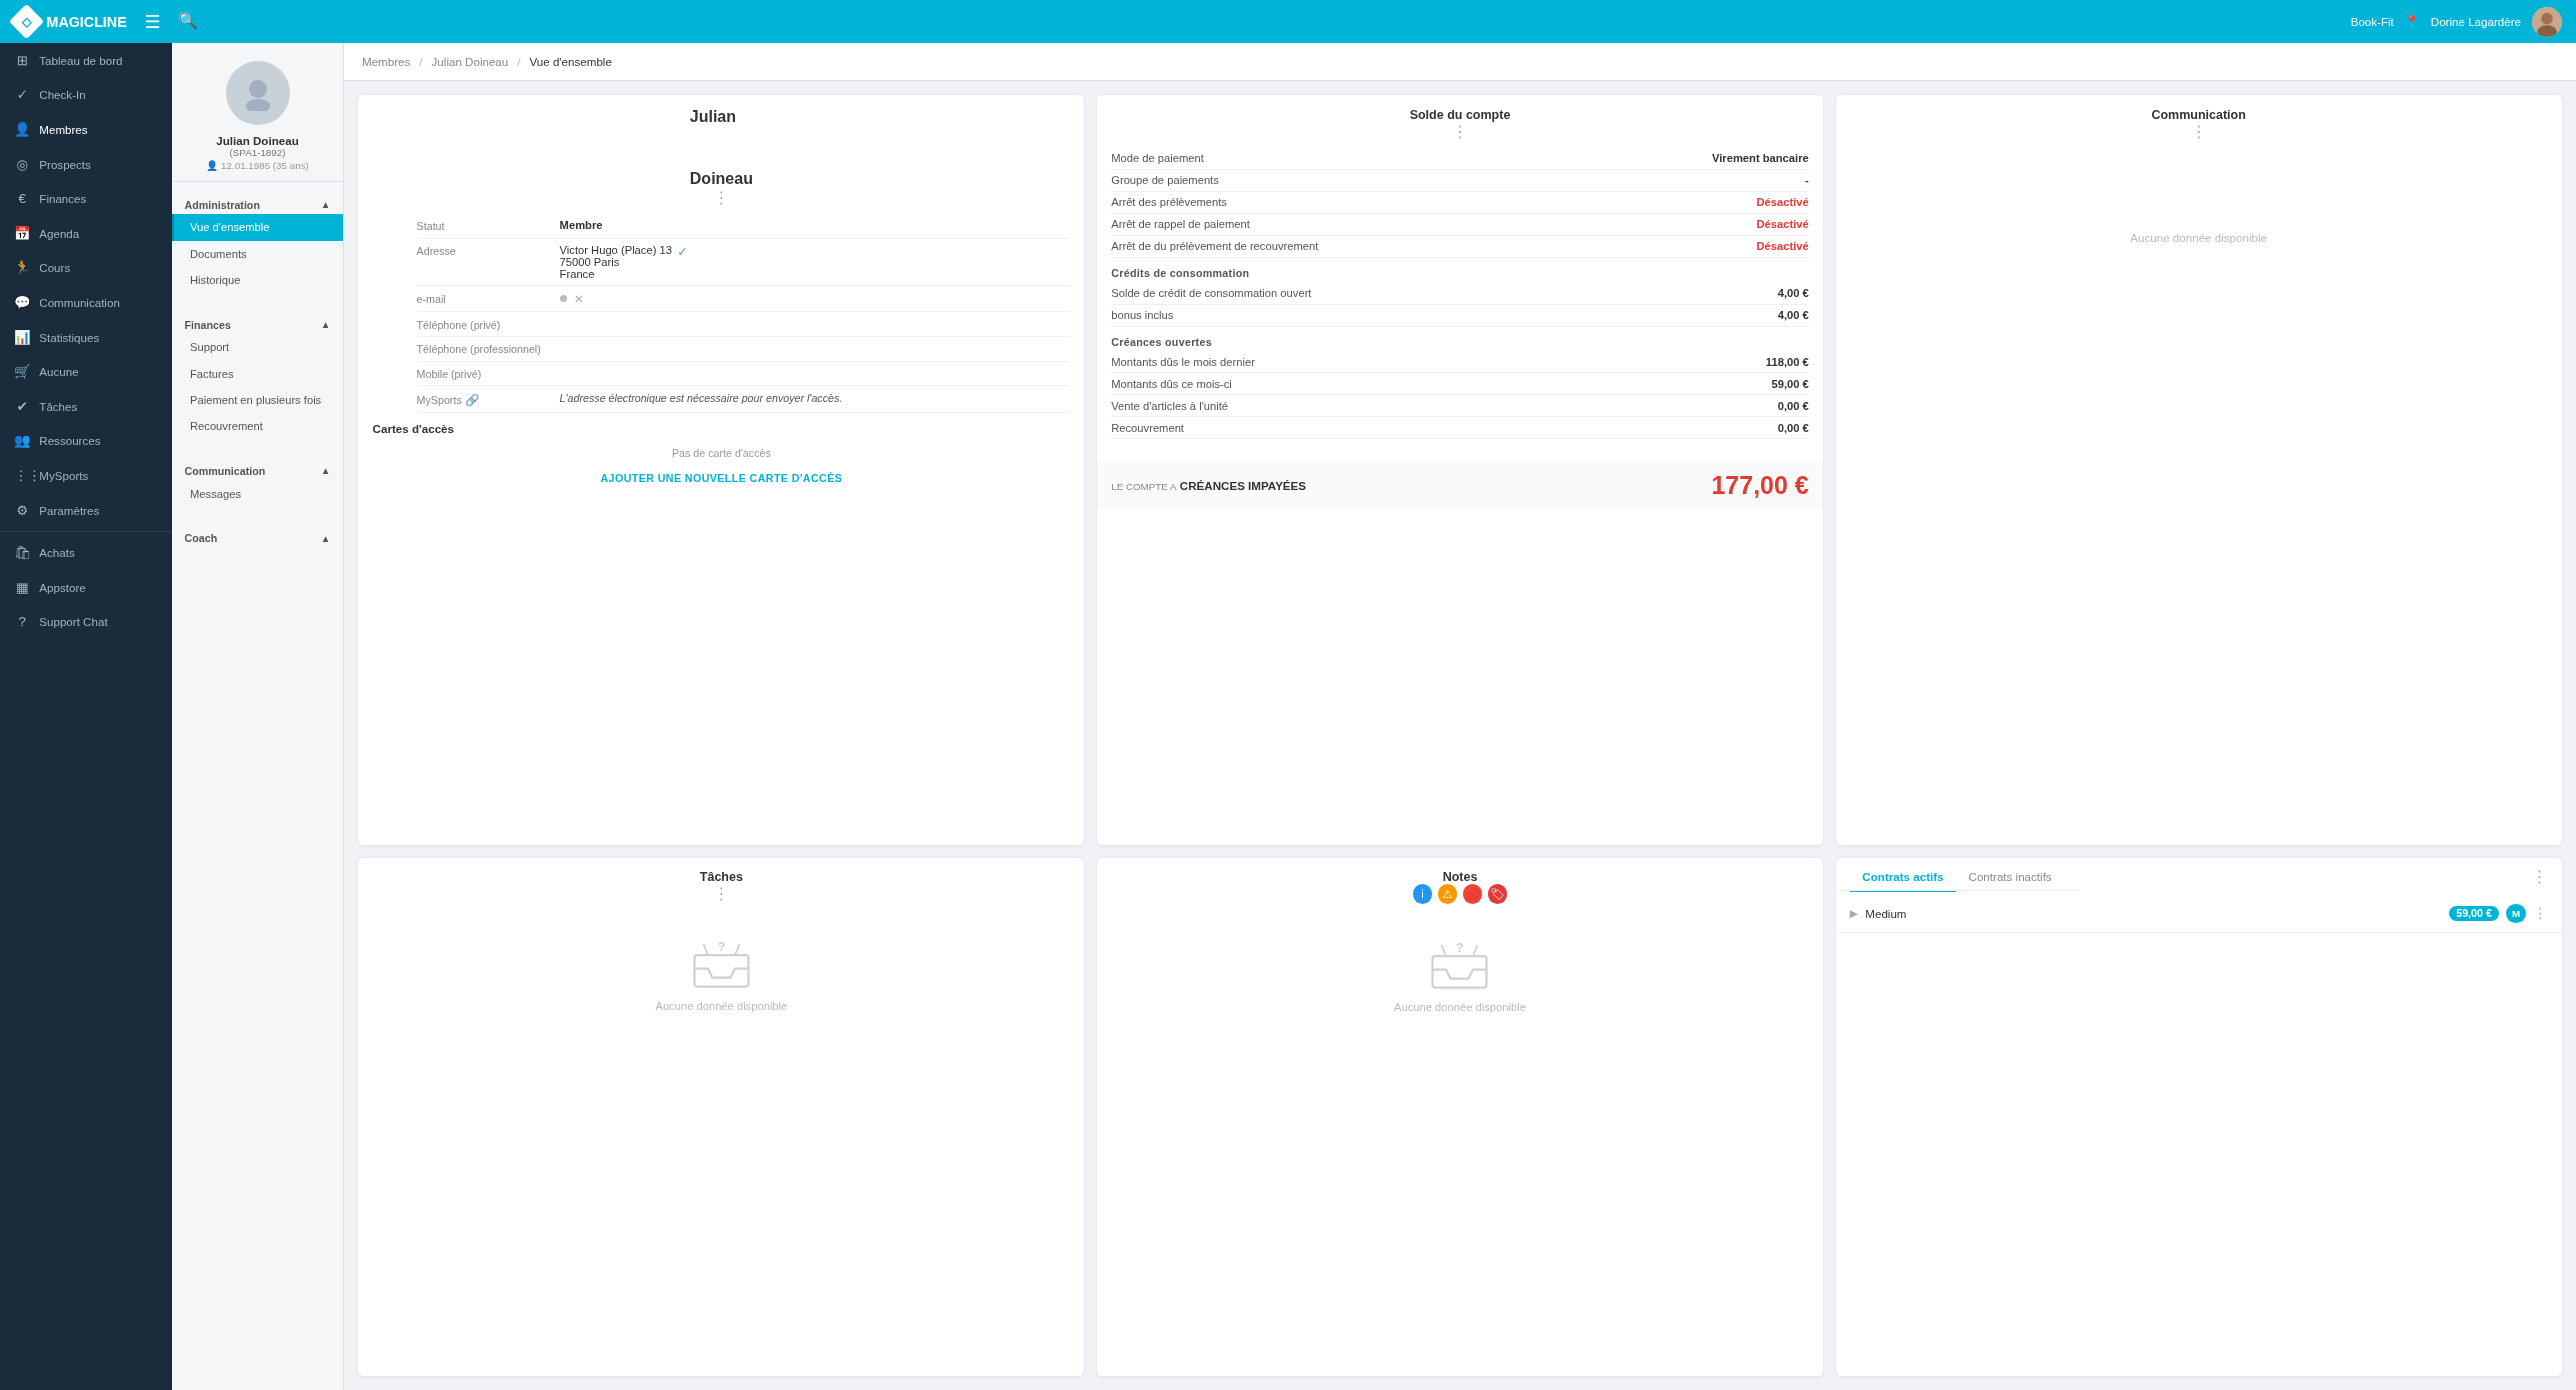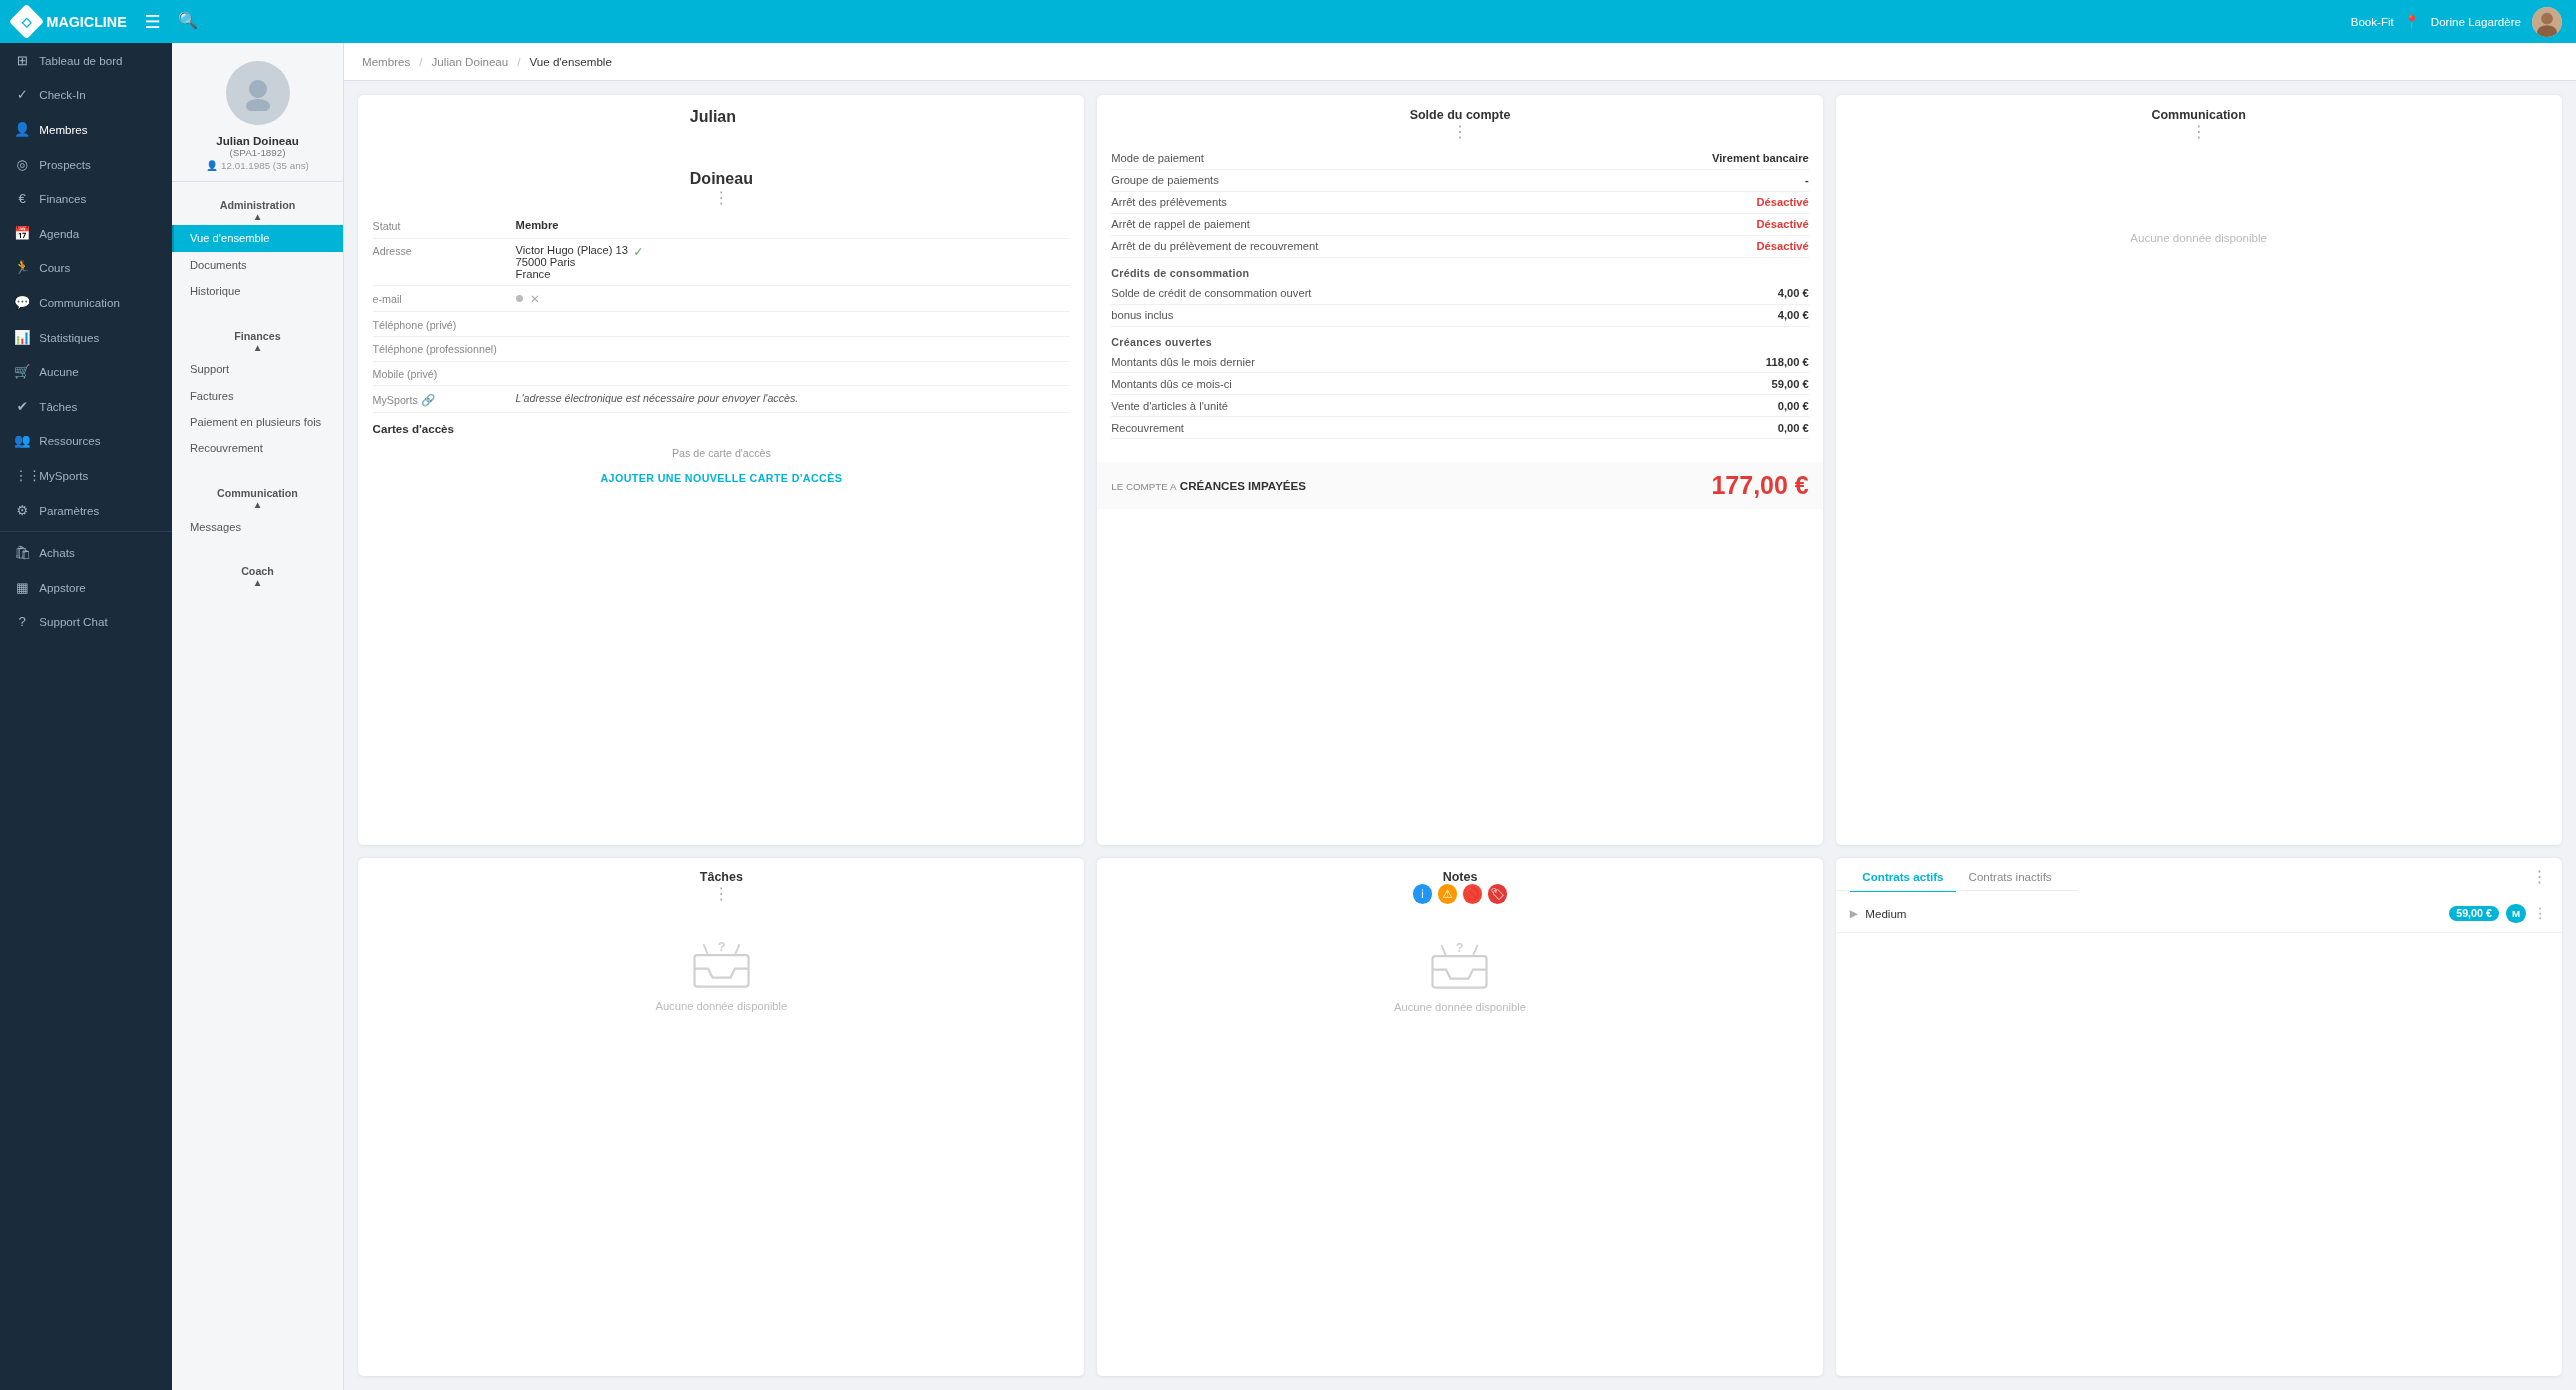--- a/index.html
+++ b/index.html
@@ -27,21 +27,21 @@
     
     .subsidebar { width: 172px; background: #f5f6f8; border-right: 0.9px solid #dde; overflow-y: auto; flex-shrink: 0; display: flex; flex-direction: column; }
     .member-profile { display: flex; flex-direction: column; align-items: center; padding: 18px 10.7px 10.7px; border-bottom: 0.9px solid #dde; }
     .profile-avatar { width: 64px; height: 64px; border-radius: 50%; background: #c8d0d8; display: flex; align-items: center; justify-content: center; margin-bottom: 9px; }
     .profile-avatar svg { width: 36px; height: 36px; fill: #8899aa; }
     .profile-name { font-weight: 600; font-size: 11.6px; text-align: center; color: #333; }
     .profile-id { font-size: 9.8px; color: #777; text-align: center; }
     .profile-dob { font-size: 9.8px; color: #999; display: flex; align-items: center; gap: 2.7px; margin-top: 1.8px; }
 
     .sub-section { padding: 9px 0; }
-    .sub-section-title { display: flex; align-items: center; justify-content: space-between; padding: 7.2px 12.5px 3.6px; font-size: 10.7px; font-weight: 600; color: #555; cursor: pointer; flex-direction: column; }
+    .sub-section-title { display: flex; align-items: center; justify-content: space-between; padding: 7.2px 12.5px 3.6px; font-size: 10.7px; font-weight: 600; color: #555; cursor: pointer; }
     .sub-section-title .chevron { font-size: 9.8px; }
     .sub-item { padding: 7.2px 12.5px 7.2px 16px; font-size: 11.2px; color: #555; cursor: pointer; border-left: 2.7px solid transparent; }
     .sub-item.active { background: #00b4d8; color: white; border-left-color: #0090b0; }
 
     
     .breadcrumb { background: white; border-bottom: 0.9px solid #dde; padding: 0 18px; display: flex; align-items: center; gap: 0; height: 38px; flex-shrink: 0; }
     .bc-item { font-size: 11.6px; color: #888; cursor: pointer; padding: 0 9px 0 0; }
     .bc-sep { color: #bbb; margin-right: 9px; }
     .bc-item.current { color: #333; font-weight: 500; cursor: default; }
 
@@ -49,21 +49,21 @@
     .main-content { flex: 1; overflow-y: auto; padding: 14.3px; display: grid; grid-template-columns: 1fr 1fr 1fr; grid-template-rows: auto auto; gap: 12.5px; }
 
     
     .card { background: white; border-radius: 5.4px; box-shadow: 0 0.9px 3.6px rgba(0,0,0,0.08); overflow: hidden; }
     .card-header { display: flex; align-items: center; justify-content: space-between; padding: 12.5px 14.3px 7.2px; flex-direction: column; }
     .card-title { font-size: 12.5px; font-weight: 600; color: #333; }
     .card-menu { color: #aaa; cursor: pointer; font-size: 16px; }
     .card-body { padding: 0 14.3px 12.5px; }
 
     
-    .info-row { display: flex; align-items: flex-start; padding: 5.4px 0; border-bottom: 0.9px solid #f0f0f0; }
+    .info-row { display: flex; align-items: flex-start; padding: 5.4px 0; border-bottom: 0.9px solid #f0f0f0; margin-left: 44px; }
     .info-label { width: 143px; font-size: 10.7px; color: #888; flex-shrink: 0; padding-top: 0.9px; }
     .info-value { font-size: 11.2px; color: #333; flex: 1; }
     .info-value.bold { font-weight: 600; }
     .info-email-row { display: flex; align-items: center; gap: 7.2px; }
     .dot-gray { width: 7.2px; height: 7.2px; border-radius: 50%; background: #bbb; }
     .icon-x { color: #aaa; cursor: pointer; font-size: 11.6px; }
     .check-green { color: #4caf50; font-size: 12.5px; }
 
     .access-section { padding: 9px 0 3.6px; }
     .access-title { font-size: 11.6px; font-weight: 600; color: #333; margin-bottom: 5.4px; }

